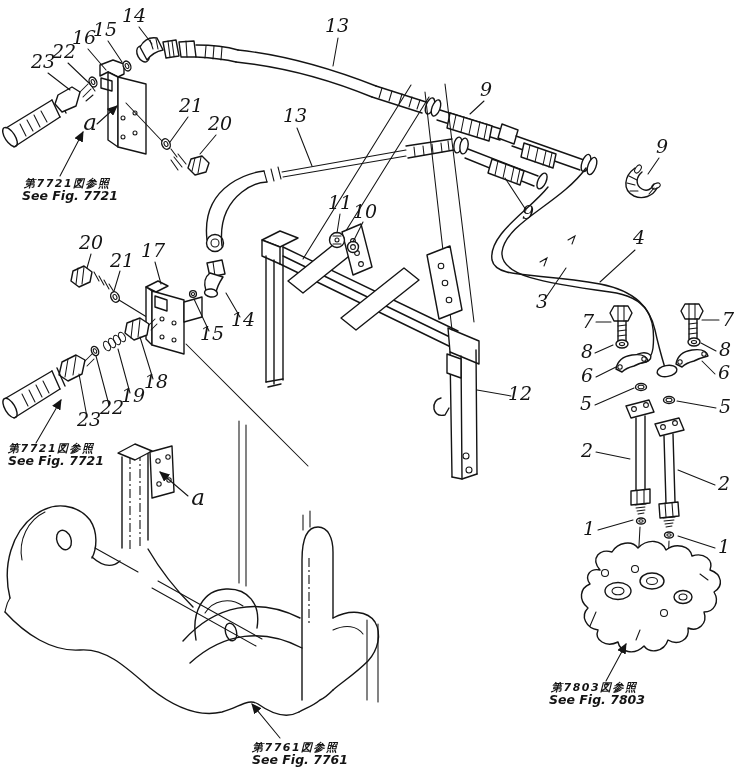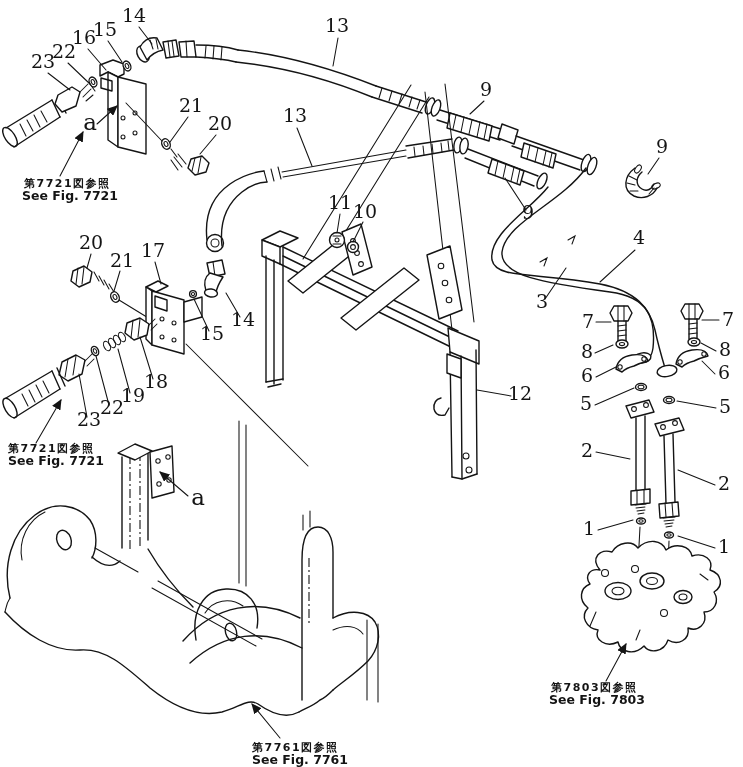--- a/index.html
+++ b/index.html
@@ -1,16 +1,16 @@
 <!DOCTYPE html>
 <html><head>
 <meta charset="utf-8">
 <style>
   html,body{margin:0;padding:0;background:#ffffff;}
-  .stage{position:relative;width:743px;height:767px;background:#ffffff;overflow:hidden;}
+  .stage{position:relative;width:743px;height:767px;background:#ffffff;overflow:hidden;font-style:italic;}
   svg{display:block;}
   .ln{fill:none;stroke:#141414;stroke-width:1.4;stroke-linecap:round;stroke-linejoin:round;}
   .th{fill:none;stroke:#141414;stroke-width:1.05;stroke-linecap:round;}
   .fw{fill:#ffffff;stroke:#141414;stroke-width:1.4;stroke-linejoin:round;}
   .dd{fill:none;stroke:#141414;stroke-width:1.1;stroke-dasharray:9 3 2 3;}
   .num{font-family:"DejaVu Serif",serif;font-size:19px;fill:#141414;text-anchor:middle;}
   .letter{font-family:"DejaVu Serif",serif;font-size:23px;fill:#141414;text-anchor:middle;}
   .refjp{font-family:"DejaVu Sans",sans-serif;font-size:11px;font-weight:bold;fill:#141414;letter-spacing:1.5px;}
   .refen{font-family:"DejaVu Sans",sans-serif;font-size:12.5px;font-weight:bold;fill:#141414;}
 </style>

